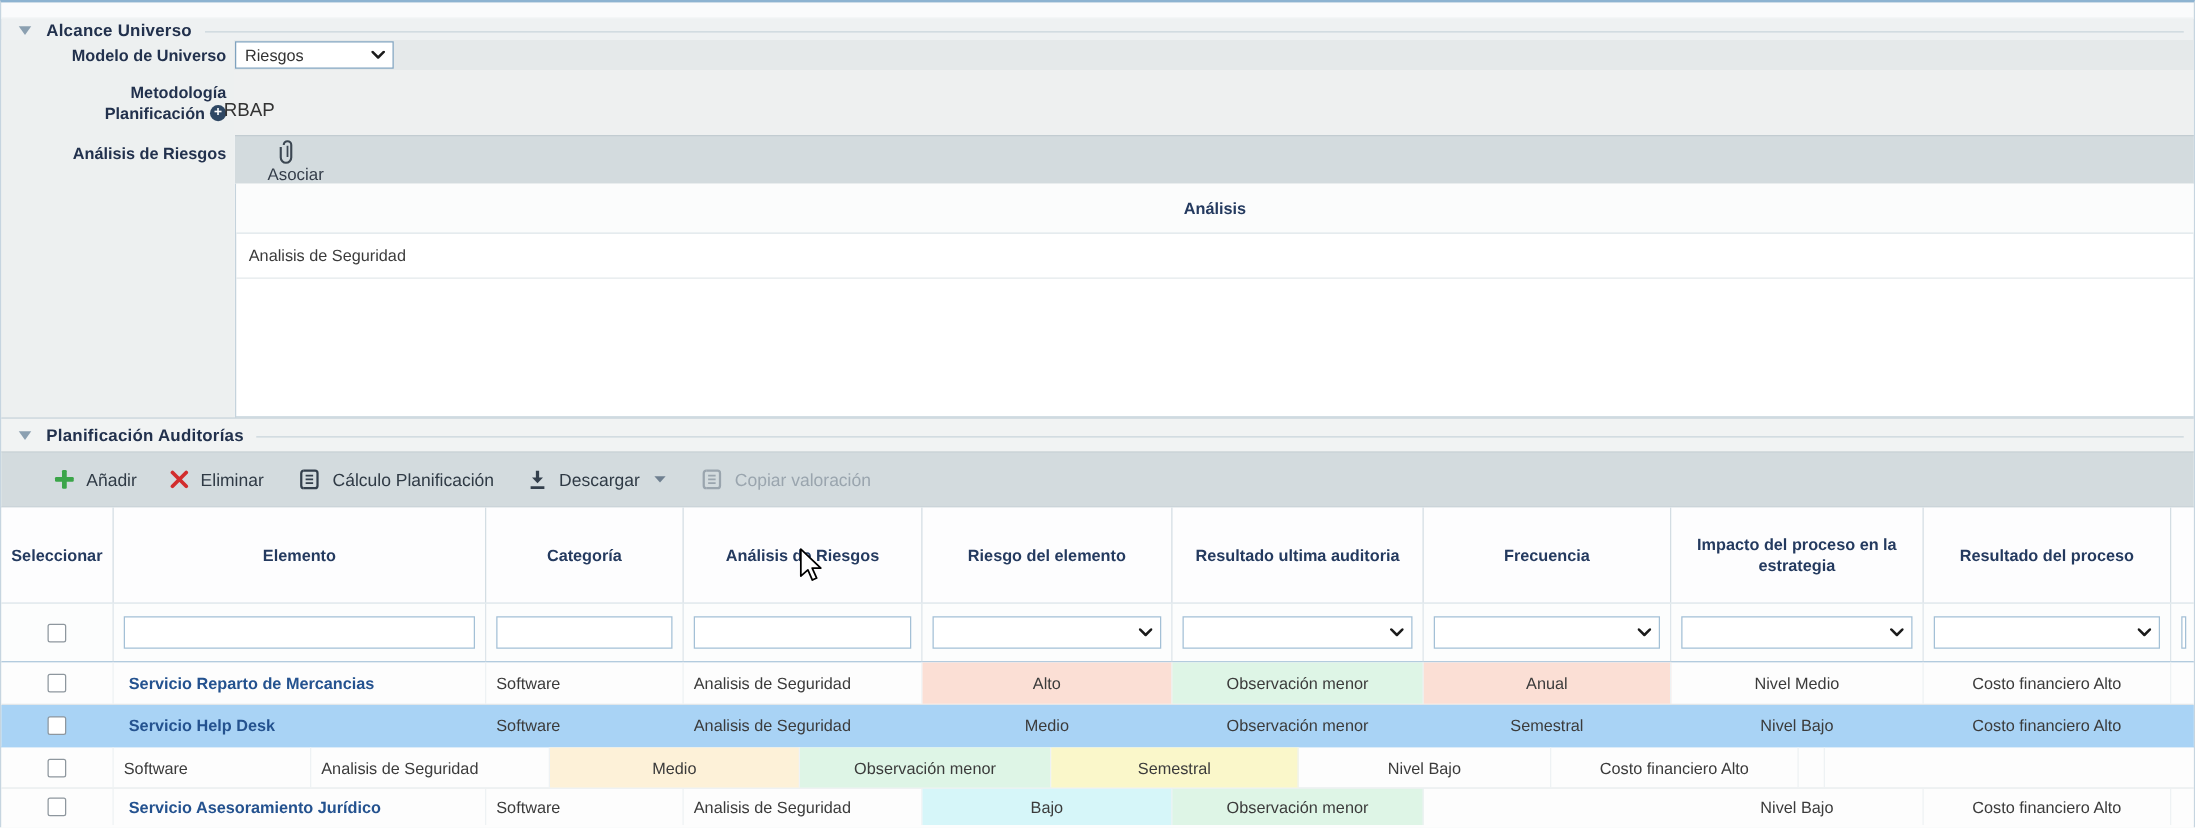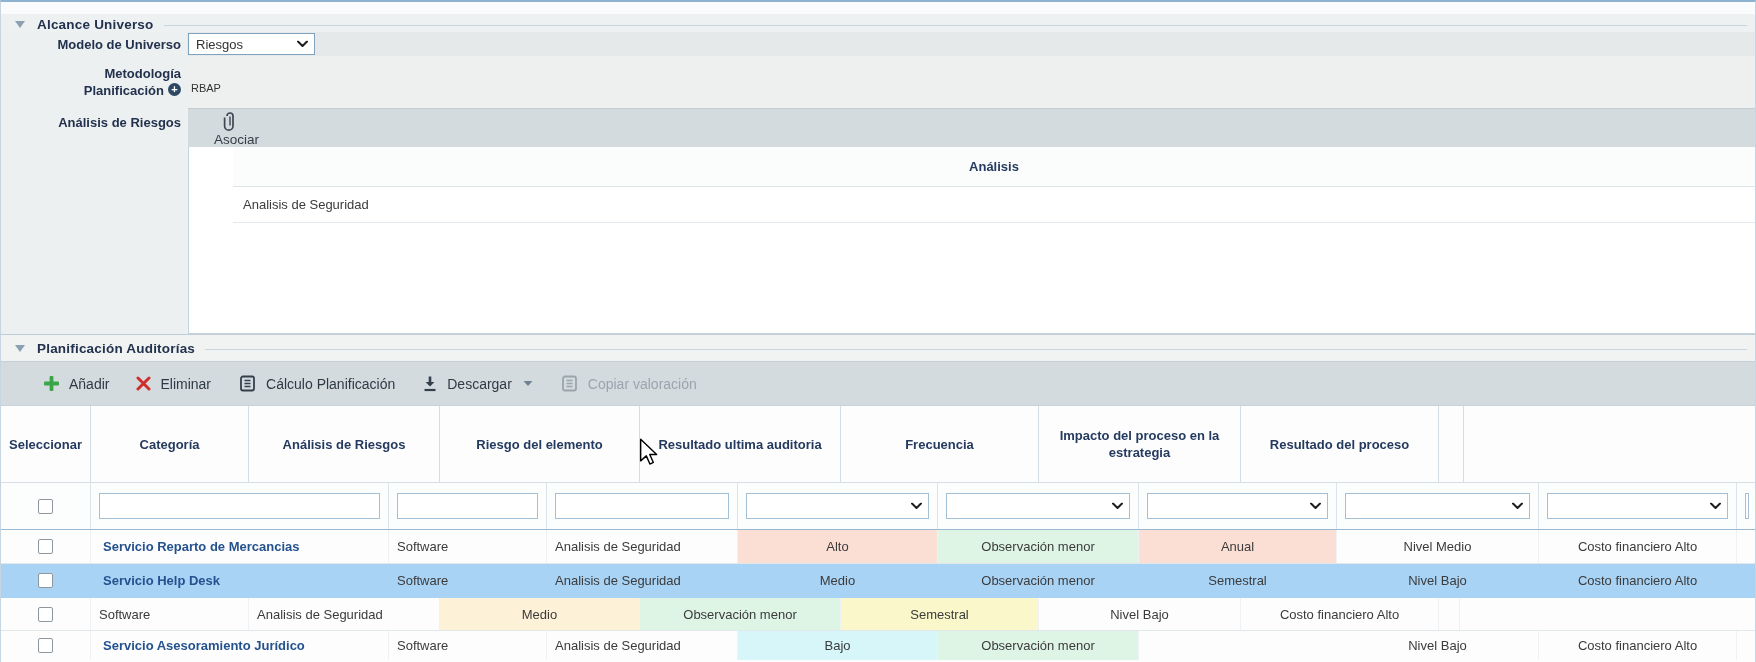--- a/index.html
+++ b/index.html
@@ -18,21 +18,21 @@
   
   .lbl{font-weight:bold;font-size:13px;color:#22314d;text-align:right;line-height:17px;}
   .labelcol{left:0;width:186px;background:#edf0f0;box-sizing:border-box;padding:0 6px 0 0;display:flex;justify-content:flex-end;}
   .rowband{left:186px;width:1570px;}
   .selectbox{position:relative;box-sizing:border-box;background:#fff;border:1px solid #7fa2be;height:22px;display:flex;align-items:center;padding:0 22px 0 7px;font-size:13px;color:#333;}
   .chev{position:absolute;right:6px;top:50%;transform:translateY(-50%);line-height:0;}
   .addcircle{display:inline-block;width:13px;height:13px;border-radius:50%;background:#2e4763;color:#fff;font-weight:bold;font-size:11px;line-height:13px;text-align:center;vertical-align:2px;margin-left:4px;}
 
   .assoc-toolbar{left:187px;top:106px;width:1569px;height:39px;background:#d3dbde;border-top:1px solid #c2ccd1;display:flex;align-items:center;box-sizing:border-box;padding-left:12px;}
   .assoc-toolbar .tlabel{font-size:13.5px;color:#343d49;margin-left:14px;}
-  .assoc-table{left:187px;top:145px;width:1568px;height:187px;background:#fff;border:1px solid #c5d3dc;border-top:none;box-sizing:border-box;padding-left:44px;}
+  .assoc-table{left:187px;top:145px;width:1568px;height:187px;background:#fff;border:1px solid #c5d3dc;border-top:none;box-sizing:border-box;}
   .assoc-head{height:39px;background:#fbfcfc;border-bottom:1px solid #dde5e9;display:flex;align-items:center;justify-content:center;font-weight:bold;font-size:13px;color:#243a5f;}
   .assoc-row{height:35px;border-bottom:1px solid #e3e9ec;display:flex;align-items:center;padding-left:10px;font-size:13px;color:#3b3b3b;}
 
   
   .toolbar{left:0;top:359px;width:100%;height:45px;background:#d3dbde;border-top:1px solid #c6cfd4;border-bottom:1px solid #c9d2d8;display:flex;align-items:center;box-sizing:border-box;padding-left:42px;gap:27px;}
   .tbtn{display:flex;align-items:center;gap:9px;font-size:14px;color:#2f3a45;cursor:default;white-space:nowrap;}
   .tbtn.disabled{color:#9aa5ae;}
 
   
   .grid{left:0;top:404px;width:1757px;}
@@ -79,21 +79,21 @@
     </span>
   </div>
 
   <div class="abs rowband" style="top:54px;height:52px;background:#eef0f0;"></div>
   <div class="abs labelcol" style="top:54px;height:52px;align-items:center;">
     <span class="lbl">
       <span>Metodología</span><br>
       <span>Planificación</span><span class="addcircle">+</span>
     </span>
   </div>
-  <div class="abs" style="left:190px;top:54px;height:64px;display:flex;align-items:center;font-size:11px;color:#333;">RBAP</div>
+  <div class="abs" style="left:178px;top:54px;height:64px;display:flex;align-items:center;font-size:15px;color:#333;">RBAP</div>
 
   <div class="abs labelcol" style="top:106px;height:226px;align-items:flex-start;padding-top:6px;">
     <span class="lbl">Análisis de Riesgos</span>
   </div>
   <div class="abs assoc-toolbar">
     <span style="display:flex;align-items:center;flex-direction:column;">
       <span>
         <svg width="14" height="22" viewBox="0 0 14 22">
           <path d="M4 6 a3 3 0 0 1 6 0 v10 a4.2 4.2 0 0 1 -8.4 0 V7.5" fill="none" stroke="#3c4752" stroke-width="1.7"></path>
           <path d="M7 6.5 v9" fill="none" stroke="#3c4752" stroke-width="1.4"></path>
@@ -167,20 +167,21 @@
 
   <div class="abs legend" style="top:333px;height:26px;background:#f1f3f3;">
     <span class="tri"></span>
     <span class="title">Planificación Auditorías</span>
     <span class="rule"></span>
   </div>
 
   <div class="abs grid">
     <div class="grow gh" id="grid-head">
         <div class="hcell" style="width: 90px; flex: 0 0 90px; padding: 0px 2px;">Seleccionar</div>
+        <div class="hcell" style="width: 298px; flex: 0 0 298px;">Elemento</div>
         <div class="hcell" style="width: 158px; flex: 0 0 158px;">Categoría</div>
         <div class="hcell" style="width: 191px; flex: 0 0 191px;">Análisis de Riesgos</div>
         <div class="hcell" style="width: 200px; flex: 0 0 200px;">Riesgo del elemento</div>
         <div class="hcell" style="width: 201px; flex: 0 0 201px;">Resultado ultima auditoria</div>
         <div class="hcell" style="width: 198px; flex: 0 0 198px;">Frecuencia</div>
         <div class="hcell" style="width: 202px; flex: 0 0 202px;">Impacto del proceso en la estrategia</div>
         <div class="hcell" style="width: 198px; flex: 0 0 198px;">Resultado del proceso</div>
         <div class="hcell" style="width: 21px; flex: 0 0 21px;"></div>
       </div>
     <div class="grow gf" id="grid-filter">

